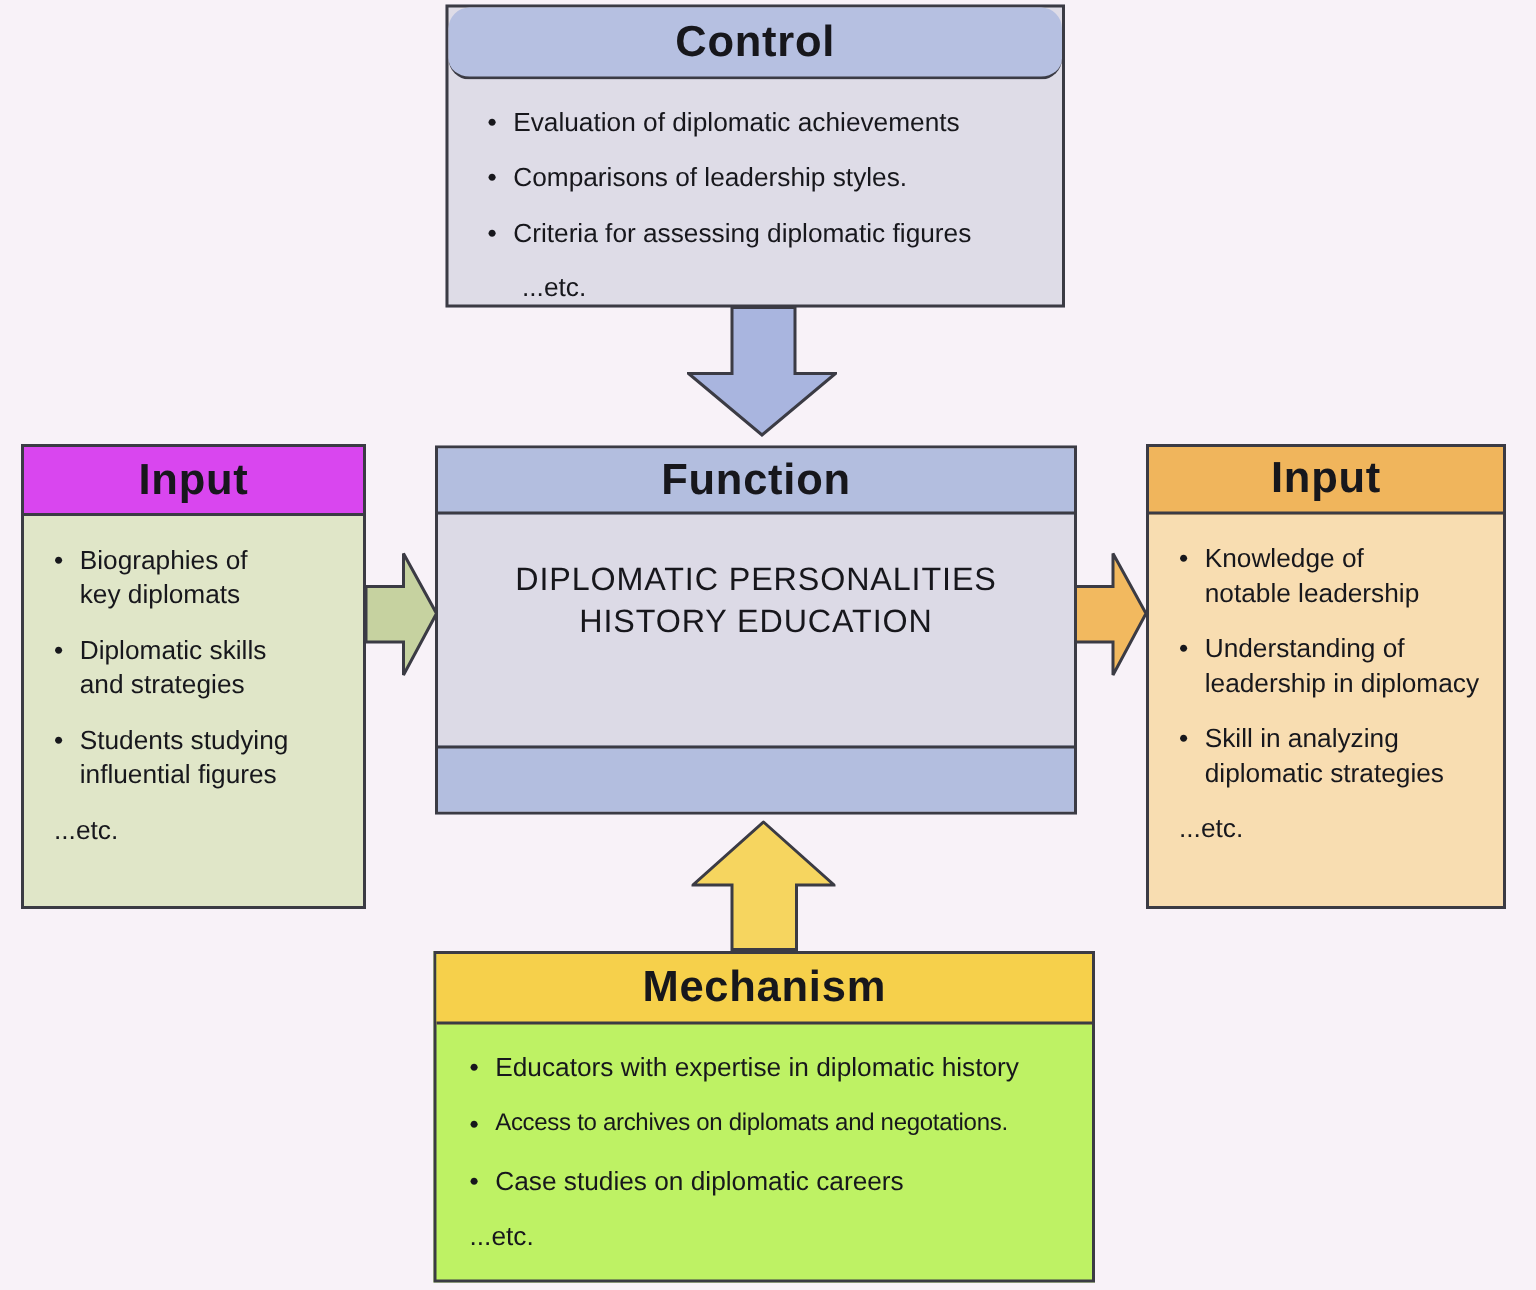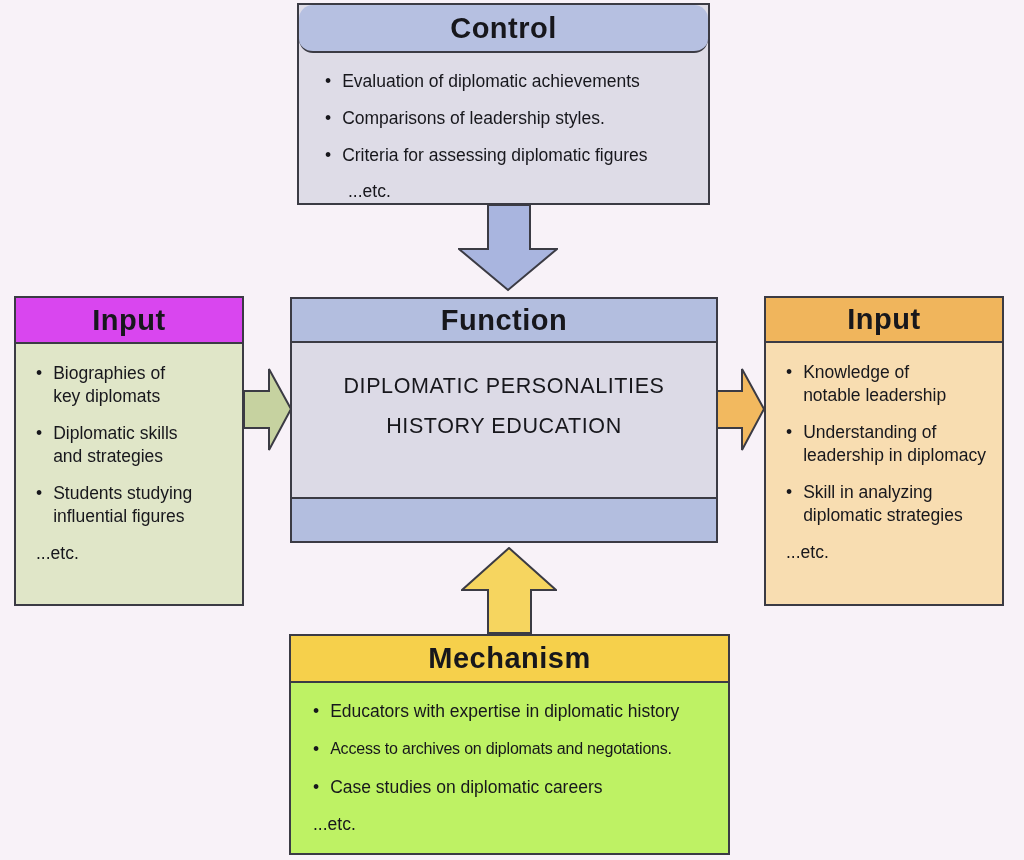--- a/index.html
+++ b/index.html
@@ -56,21 +56,21 @@
   .input li { margin-bottom: 14px; }
 
   
   .function { left: 290px; top: 297px; width: 428px; height: 246px; background: #dcdae6; }
   .function > header { height: 42px; background: #b3bedf; }
   .function .body {
     display: flex;
     flex-direction: column;
     align-items: center;
     padding-top: 31px;
-    gap: 15px;
+    gap: 3px;
     font-size: 21.5px;
     letter-spacing: 0.6px;
   }
   .function .foot {
     flex: 0 0 42px;
     background: #b3bedf;
     border-top: 2px solid #3b3b44;
   }
 
   

